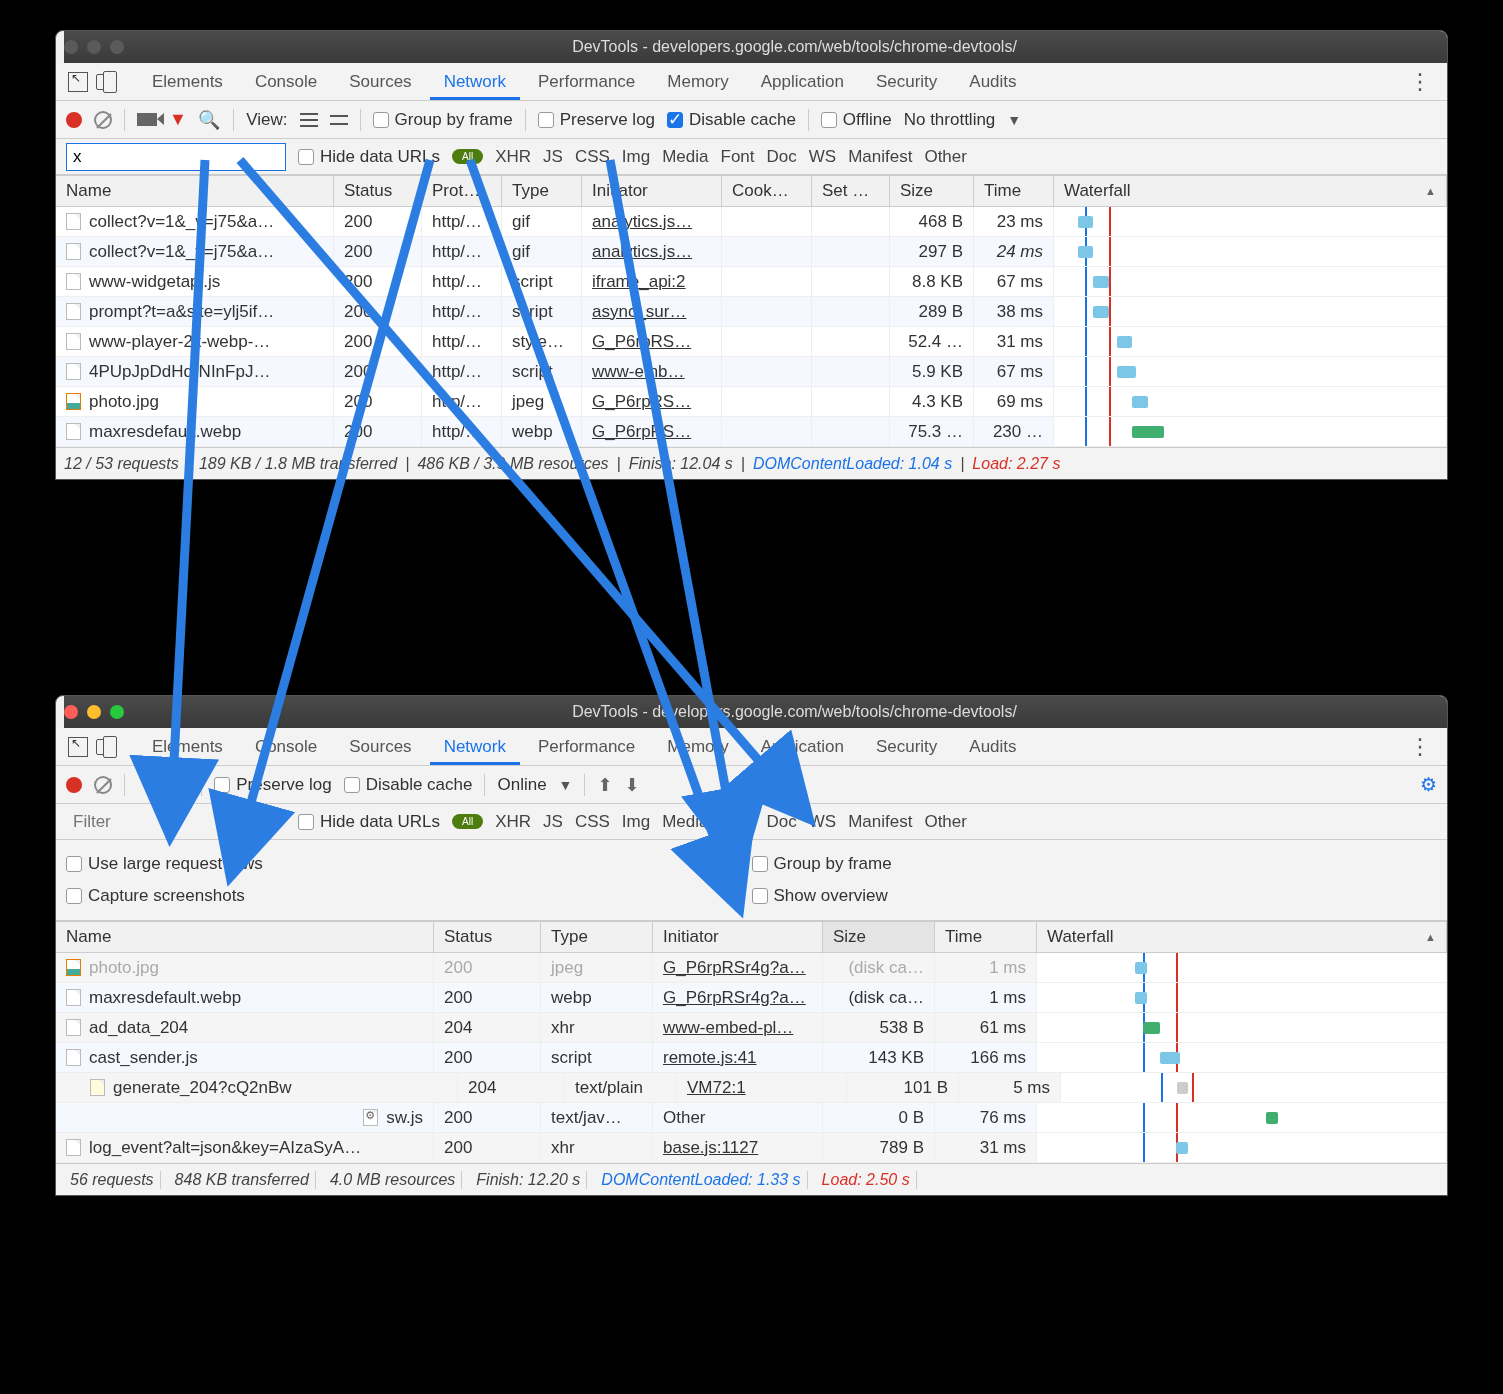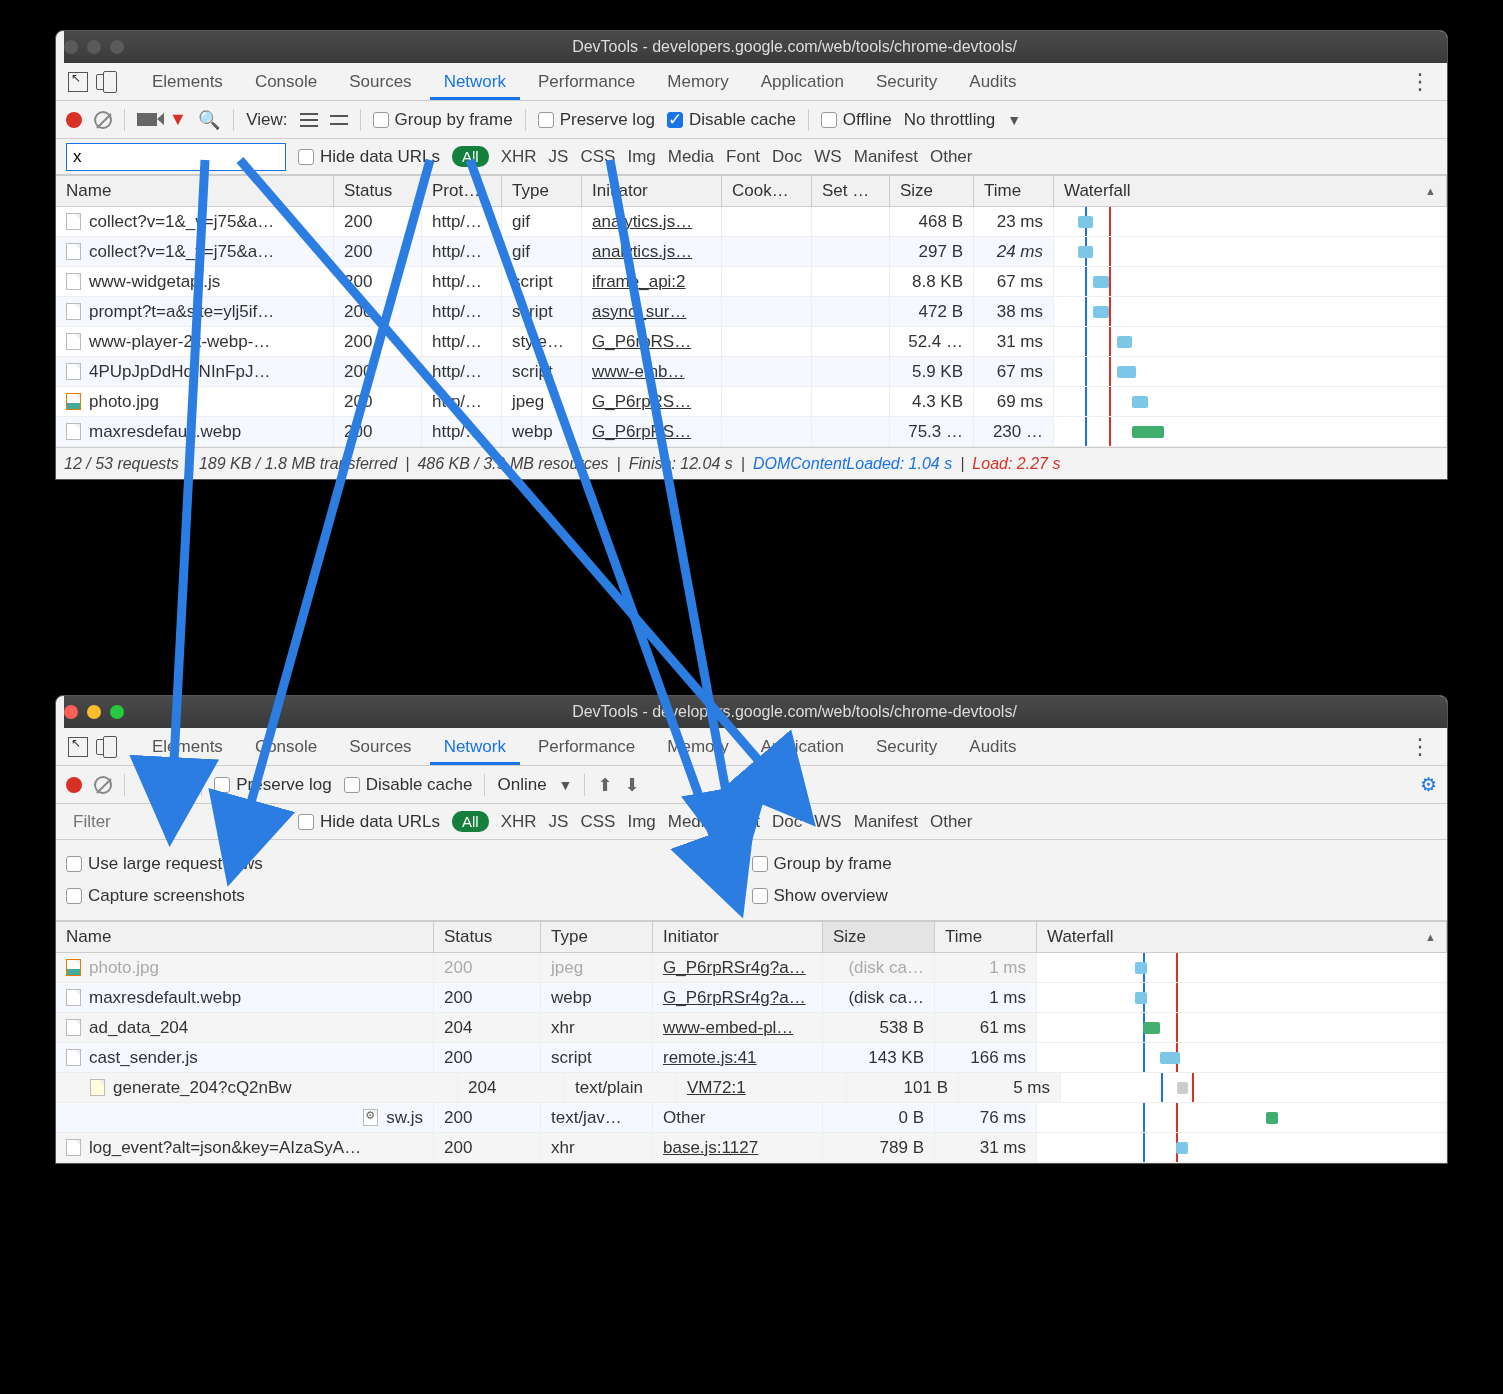--- a/index.html
+++ b/index.html
@@ -84,21 +84,21 @@
     background:#f3f3f3;
     border-bottom:1px solid #ccc;
     display:flex;
     align-items:center;
     padding:0 10px;
     gap:12px;
     font-size:17px;
   }
   .filterinput{border:1px solid #1a73e8;background:#fff;padding:3px 6px;width:220px;font-size:17px;}
   .filterinput.plain{border:1px solid transparent;background:transparent;color:#888;}
-  .pill{padding:2px 10px;border-radius:10px;background:#15803d;color:#fff;font-size:15px;}
+  .pill{padding:2px 10px;border-radius:10px;background:#4d7c0f;color:#fff;font-size:10px;}
   .ftype{color:#444;}
 
   .settingsbar{
     background:#f3f3f3;border-bottom:1px solid #ccc;
     display:flex;flex-wrap:wrap;
     padding:8px 10px;
     font-size:17px;
   }
   .settingsbar .half{width:50%;display:flex;align-items:center;gap:8px;padding:6px 0;}
 
@@ -308,21 +308,21 @@
       <div class="row">
         <div class="cell" style="width: 278px;"><span class="fileico "></span>prompt?t=a&amp;site=ylj5if…</div>
         <div class="cell" style="width: 88px;">200</div>
         <div class="cell" style="width: 80px;">http/…</div>
         <div class="cell" style="width: 80px;">script</div>
         <div class="cell" style="width: 140px;">
           <span class="initiator">async_sur…</span>
         </div>
         <div class="cell" style="width: 90px;"></div>
         <div class="cell" style="width: 78px;"></div>
-        <div class="cell r" style="width: 84px;">472 B</div>
+        <div class="cell r" style="width: 84px;">289 B</div>
         <div class="cell r" style="width: 80px;">38 ms</div>
         <div class="cell wfcell" style="flex: 1 1 0%;">
           <span class="blueline" style="left:8%"></span>
           <span class="redline" style="left:14%"></span>
           <span class="bar" style="left:10%;width:4%;background:#7cc7e8"></span>
         </div>
       </div>
       <div class="row">
         <div class="cell" style="width: 278px;"><span class="fileico "></span>www-player-2x-webp-…</div>
         <div class="cell" style="width: 88px;">200</div>
@@ -620,20 +620,28 @@
         <div class="cell r" style="width: 112px;">789 B</div>
         <div class="cell r" style="width: 102px;">31 ms</div>
         <div class="cell wfcell" style="flex: 1 1 0%;">
           <span class="blueline" style="left:26%"></span>
           <span class="redline" style="left:34%"></span>
           <span class="bar" style="left:34%;width:3%;background:#7cc7e8"></span>
         </div>
       </div>
     </div>
 
+  <div class="statusbar divs">
+    <span class="seg">56 requests</span>
+    <span class="seg">848 KB transferred</span>
+    <span class="seg">4.0 MB resources</span>
+    <span class="seg">Finish: 12.20 s</span>
+    <span class="seg dcl">DOMContentLoaded: 1.33 s</span>
+    <span class="seg load">Load: 2.50 s</span>
+  </div>
 </div>
 
 <svg class="arrows" style="left:0;top:0;width:1503px;height:1394px">
   <defs>
     <marker id="ah" markerWidth="12" markerHeight="12" refX="9" refY="5" orient="auto">
       <path d="M0,0 L10,5 L0,10 Z" fill="#2b7de1"></path>
     </marker>
   </defs>
   <line x1="205" y1="160" x2="170" y2="838" stroke="#2b7de1" stroke-width="9" marker-end="url(#ah)"></line>
   <line x1="430" y1="160" x2="230" y2="878" stroke="#2b7de1" stroke-width="9" marker-end="url(#ah)"></line>

